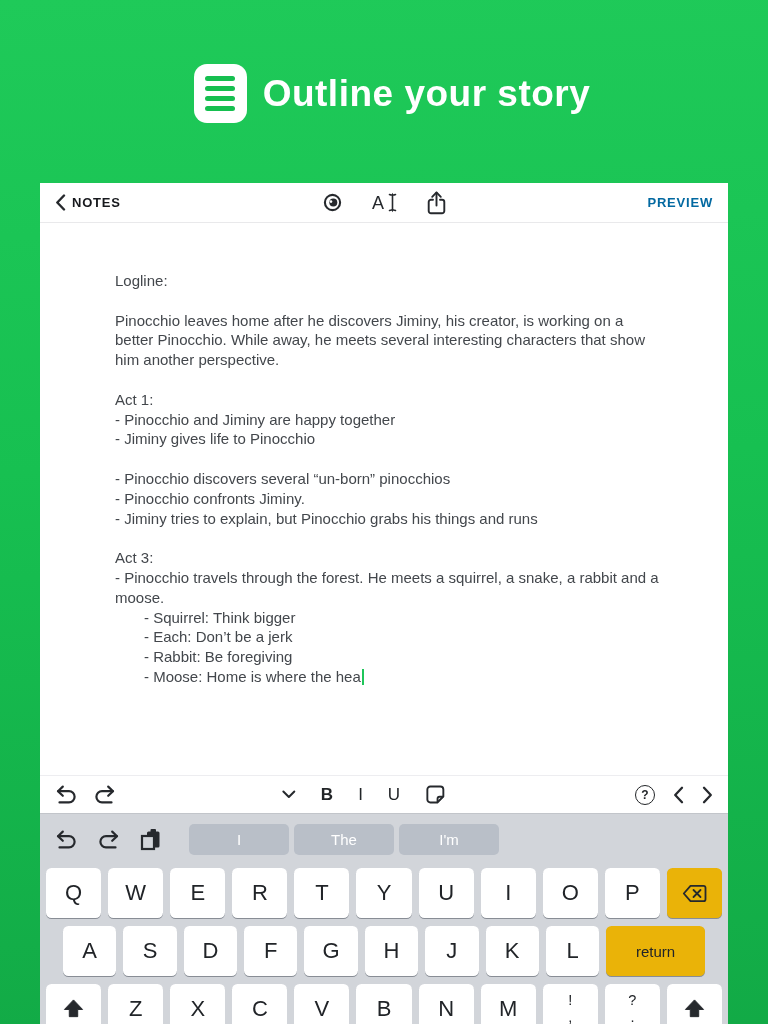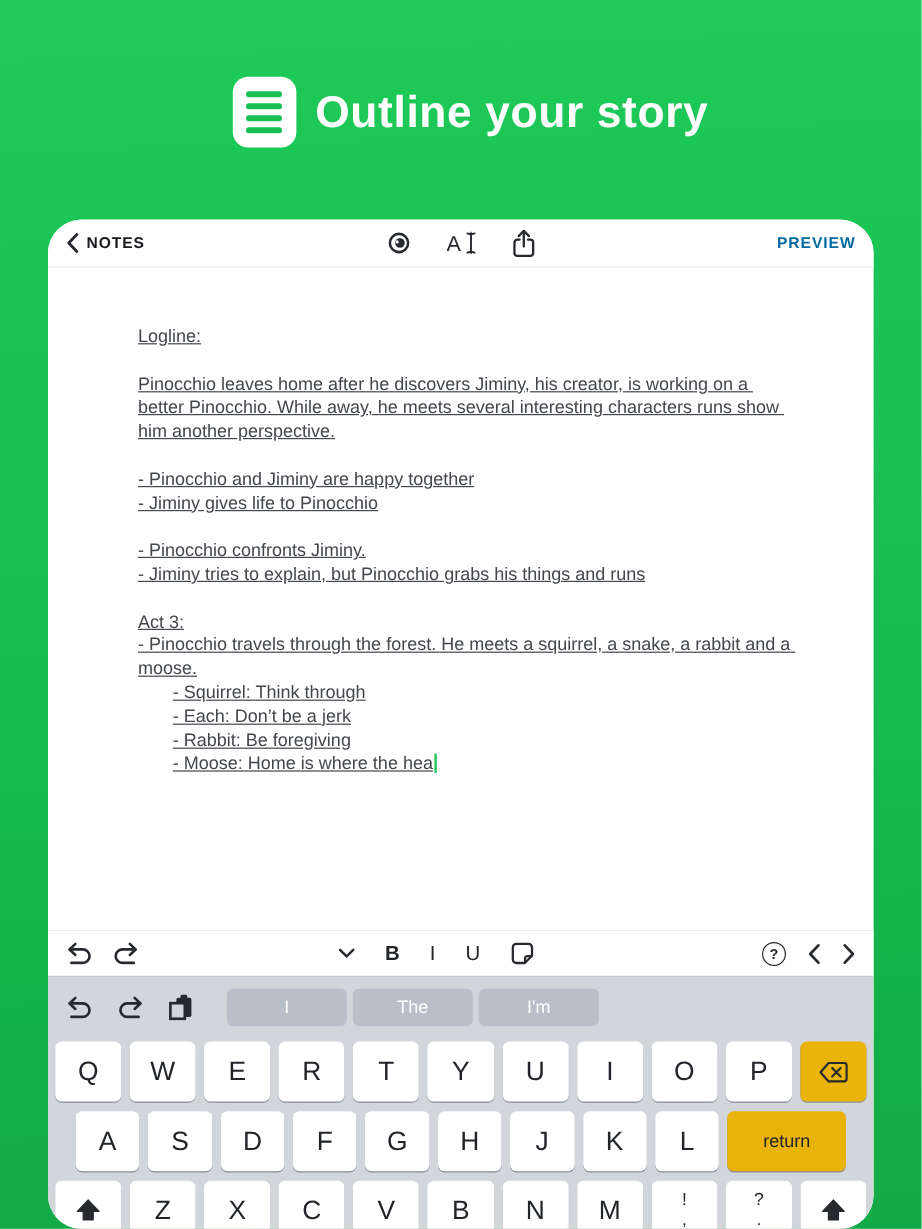--- a/index.html
+++ b/index.html
@@ -7,30 +7,30 @@
     font-family:"Liberation Sans",sans-serif;
     background:linear-gradient(178deg,#1fca59 0%,#17c051 45%,#12aa46 100%);
     position:relative;
   }
   
   .hero{position:absolute;top:64px;left:16px;right:0;display:flex;justify-content:center;align-items:center;gap:16px;}
   .hero-icon{width:53px;height:59px;background:#fff;border-radius:13px;display:flex;flex-direction:column;justify-content:center;align-items:center;gap:5px;flex:none;}
   .hero-icon .bar{width:30px;height:5px;border-radius:2.5px;background:#16bf50;}
   .hero-title{font-size:37px;font-weight:700;color:#fff;letter-spacing:.5px;white-space:nowrap;}
   
-  .card{position:absolute;left:40px;top:183px;width:688px;height:841px;background:#fff;display:flex;flex-direction:column;overflow:hidden;border-radius:28px;}
+  .card{position:absolute;left:40px;top:183px;width:688px;height:841px;background:#fff;display:flex;flex-direction:column;overflow:hidden;}
   
   .navbar{height:39px;flex:none;display:flex;align-items:center;padding:0 15px;border-bottom:1px solid #e9e9eb;position:relative;background:#fff;}
   .nav-back{display:flex;align-items:center;gap:6px;font-size:13px;font-weight:700;letter-spacing:.8px;color:#17191d;cursor:default;}
   .nav-center{position:absolute;left:50%;transform:translateX(-50%);display:flex;align-items:center;gap:28px;color:#26292d;}
   .nav-preview{margin-left:auto;font-size:13px;font-weight:700;letter-spacing:.8px;color:#0369a1;}
   .icon-btn{display:flex;align-items:center;justify-content:center;color:#26292d;}
   
   .doc{flex:1;padding:48px 60px 0 75px;font-size:15px;line-height:19.8px;color:#43474c;overflow:hidden;}
-  .doc-line{min-height:19.8px;max-width:550px;white-space:pre-wrap;text-decoration:underline;}
+  .doc-line{min-height:19.8px;max-width:550px;white-space:pre-wrap;}
   .doc-line.indent{padding-left:29px;}
   .caret{display:inline-block;width:2px;height:16px;vertical-align:-3px;margin-left:1px;}
   
   .toolbar{height:37px;flex:none;border-top:1px solid #ededf0;display:flex;align-items:center;padding:0 15px;position:relative;background:#fff;}
   .tb-left{display:flex;gap:15px;align-items:center;}
   .tb-center{position:absolute;left:calc(50% - 20px);transform:translateX(-50%);display:flex;align-items:center;gap:25px;}
   .tb-right{margin-left:auto;display:flex;align-items:center;gap:18px;}
   .tb-txt{font-size:17px;color:#222528;}
   .tb-txt.bold{font-weight:700;}
   .muted-chevron{color:#9aa0a7;}
@@ -101,31 +101,33 @@
             </svg>
           </span>
         </span>
       </div>
     <div class="nav-preview">PREVIEW</div>
   </div>
 
   <div class="doc">
       <div class="doc-line">Logline:</div>
       <div class="doc-line"></div>
-      <div class="doc-line">Pinocchio leaves home after he discovers Jiminy, his creator, is working on a better Pinocchio. While away, he meets several interesting characters runs show him another perspective.</div>
-      <div class="doc-line"></div>
+      <div class="doc-line">Pinocchio leaves home after he discovers Jiminy, his creator, is working on a better Pinocchio. While away, he meets several interesting characters that show him another perspective.</div>
+      <div class="doc-line"></div>
+      <div class="doc-line">Act 1:</div>
       <div class="doc-line">- Pinocchio and Jiminy are happy together</div>
       <div class="doc-line">- Jiminy gives life to Pinocchio</div>
       <div class="doc-line"></div>
+      <div class="doc-line">- Pinocchio discovers several “un-born” pinocchios</div>
       <div class="doc-line">- Pinocchio confronts Jiminy.</div>
       <div class="doc-line">- Jiminy tries to explain, but Pinocchio grabs his things and runs</div>
       <div class="doc-line"></div>
       <div class="doc-line">Act 3:</div>
       <div class="doc-line">- Pinocchio travels through the forest. He meets a squirrel, a snake, a rabbit and a moose.</div>
-      <div class="doc-line indent">- Squirrel: Think through</div>
+      <div class="doc-line indent">- Squirrel: Think bigger</div>
       <div class="doc-line indent">- Each: Don’t be a jerk</div>
       <div class="doc-line indent">- Rabbit: Be foregiving</div>
       <div class="doc-line indent">- Moose: Home is where the hea<span class="caret" style="background: rgb(31, 198, 90);"></span></div>
     </div>
 
   <div class="toolbar">
     <div class="tb-left">
         <span class="icon-btn">
           <span class="icon-btn">
             <svg width="23" height="19" viewBox="0 0 23 19">

